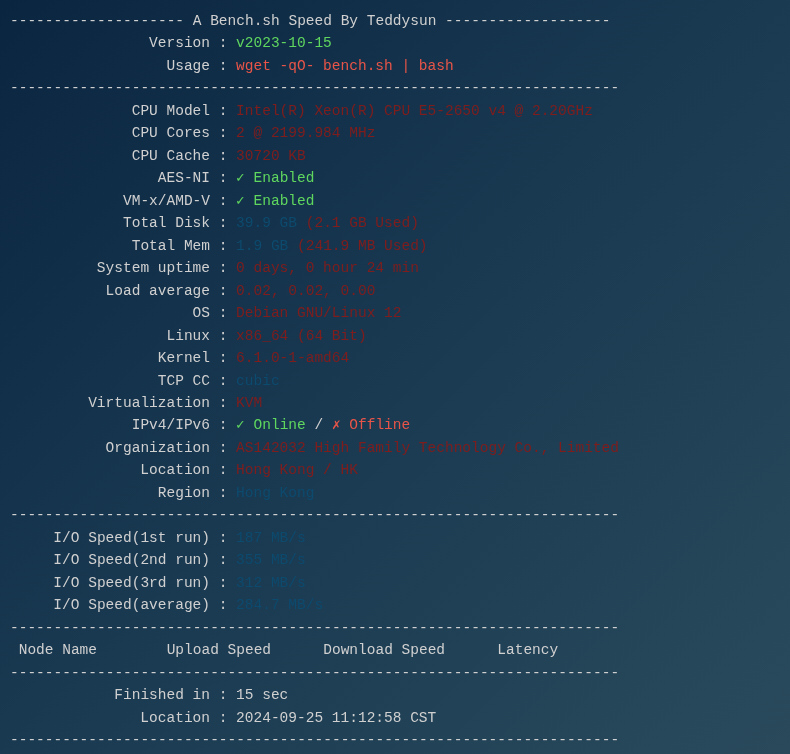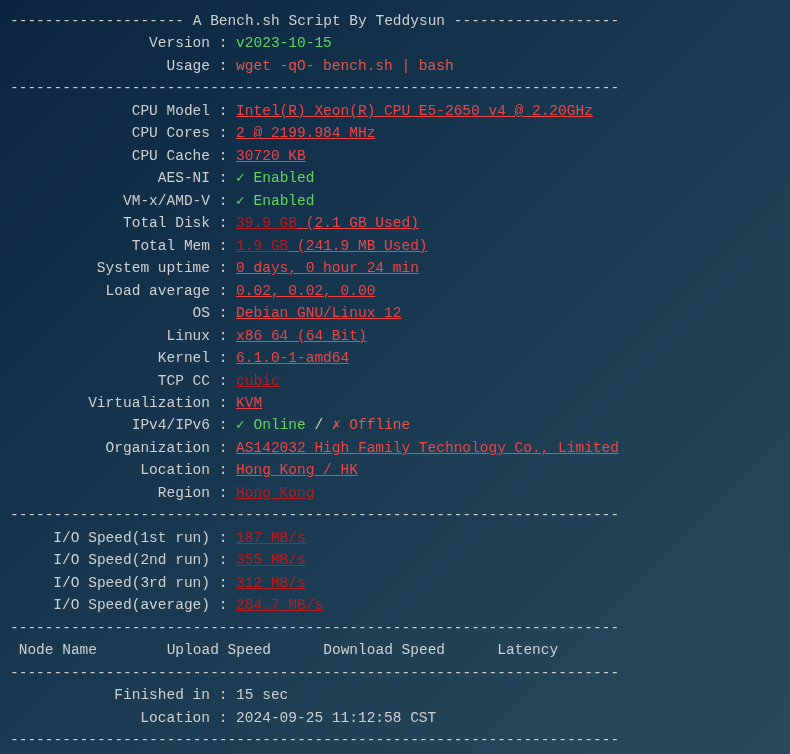--- a/index.html
+++ b/index.html
@@ -11,30 +11,30 @@
     line-height: 1.55;
     color: #d0d0d0;
     width: 770px;
     min-height: 734px;
     box-sizing: border-box;
   }
   .line { white-space: pre; }
   .title { color: #d0d0d0; }
   .label { color: #d0d0d0; display: inline-block; width: 200px; text-align: right; }
   .colon { color: #d0d0d0; }
-  .cyan { color: #ef4444; text-decoration: underline; }
+  .cyan { color: #7f1d1d; }
   .green { color: #5fd75f; }
   .red { color: #e85548; }
-  .yellow { color: #b91c1c; text-decoration: underline; }
+  .yellow { color: #0c4a6e; }
   .white { color: #d0d0d0; }
 </style>
 </head>
 <body>
 
-<div class="line"><span class="title">-------------------- </span><span class="title">A Bench.sh Script By Teddysun</span><span class="title"> -------------------</span></div>
+<div class="line"><span class="title">-------------------- </span><span class="title">A Bench.sh Speed By Teddysun</span><span class="title"> -------------------</span></div>
 
 <div class="line"><span class="label"> Version</span><span class="colon"> : </span><span class="green">v2023-10-15</span></div>
 
 <div class="line"><span class="label"> Usage</span><span class="colon"> : </span><span class="red">wget -qO- bench.sh | bash</span></div>
 
 <div class="line white">----------------------------------------------------------------------</div>
 
 <div class="line"><span class="label"> CPU Model</span><span class="colon"> : </span><span class="cyan">Intel(R) Xeon(R) CPU E5-2650 v4 @ 2.20GHz</span></div>
 
 <div class="line"><span class="label"> CPU Cores</span><span class="colon"> : </span><span class="cyan">2 @ 2199.984 MHz</span></div>

